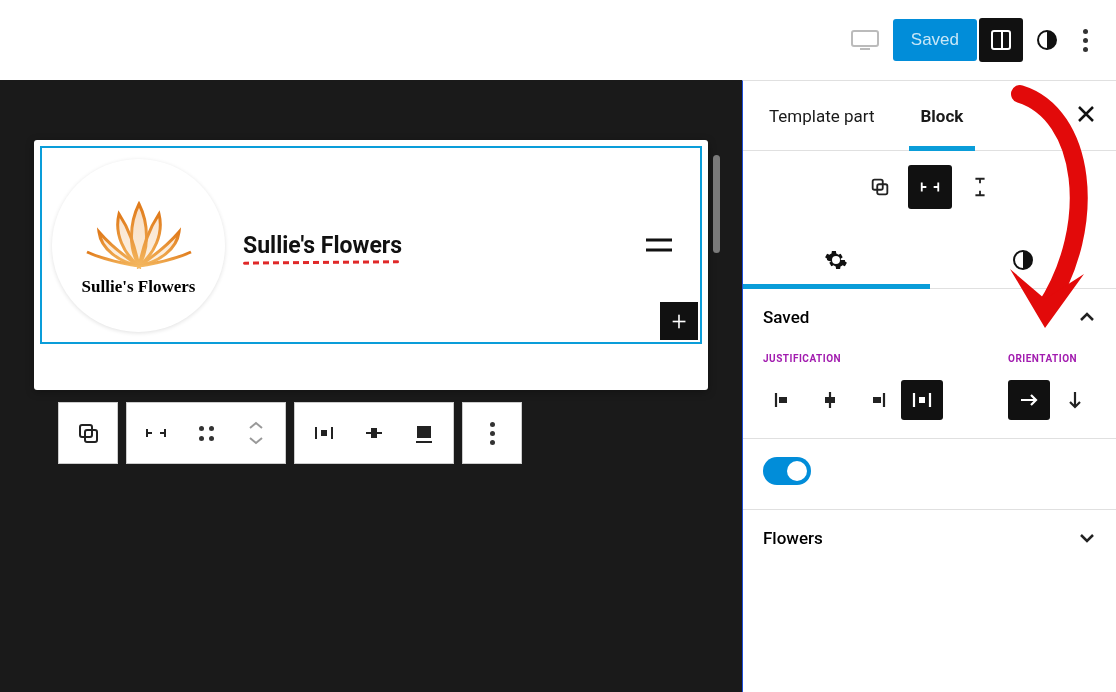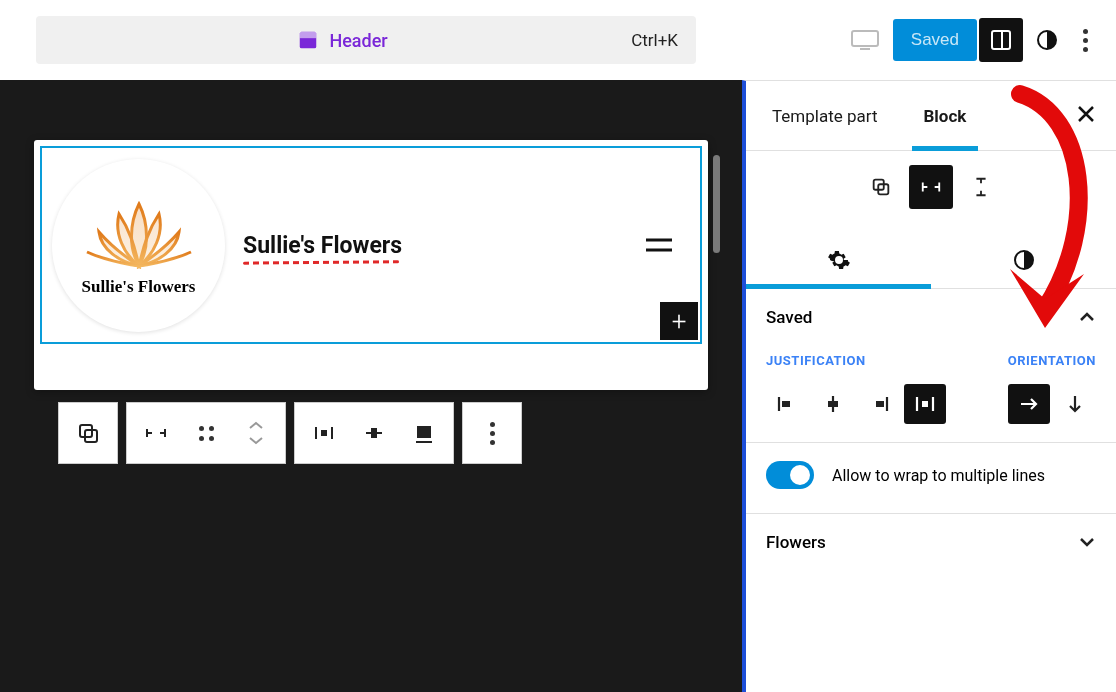--- a/index.html
+++ b/index.html
@@ -43,21 +43,21 @@
 .tb-group { background:#fff; border:1px solid #ccc; display:flex; align-items:center; height:62px; padding: 0 4px; }
 .tb-btn { width:50px; height:56px; display:flex; align-items:center; justify-content:center; }
 .tb-btn svg { width:24px; height:24px; fill:none; stroke:#222; stroke-width:2; }
 .tb-btn.fillsvg svg { fill:#222; stroke:none; }
 .drag-handle { display:grid; grid-template-columns:repeat(2,5px); grid-template-rows:repeat(2,5px); gap:5px; }
 .drag-handle span { background:#333; border-radius:50%; }
 .movers { display:flex; flex-direction:column; }
 .movers svg { width:20px; height:14px; stroke:#999; fill:none; stroke-width:2;}
 
 
-.sidebar { flex:1; background:#fff; border-left:4px solid #1d4ed8; border-top:1px solid #e0e0e0; position:relative; display:flex; flex-direction:column; overflow:hidden; }
+.sidebar { flex:1; background:#fff; border-left:1px solid #1d4ed8; border-top:1px solid #e0e0e0; position:relative; display:flex; flex-direction:column; overflow:hidden; }
 .tabs { display:flex; align-items:center; height:70px; border-bottom:1px solid #e0e0e0; padding:0 20px; position:relative; }
 .tab { font-size:17px; color:#1a1a1a; padding:0 6px; height:100%; display:flex; align-items:center; margin-right:34px; cursor:pointer; position:relative;}
 .tab.active { font-weight:700; }
 .tab.active::after { content:""; position:absolute; bottom:-1px; left:-6px; right:-6px; height:5px; background:#0a9dd9; }
 .close-x { margin-left:auto; cursor:pointer; }
 .close-x svg { width:20px; height:20px; stroke:#111; stroke-width:2.5; }
 
 .block-head { display:flex; gap:18px; padding:24px 20px 12px 20px; }
 .block-head svg { width:28px; height:20px; fill:none; stroke:#222; stroke-width:2; }
 .block-head-text h3 { font-size:17px; font-weight:600; margin-bottom:6px; }
@@ -73,51 +73,39 @@
 .subtab { flex:1; display:flex; align-items:center; justify-content:center; cursor:pointer; position:relative;}
 .subtab.active::after { content:""; position:absolute; bottom:-1px; left:0; right:0; height:5px; background:#0a9dd9; }
 .subtab svg { width:24px; height:24px; }
 
 .panel { border-bottom:1px solid #e0e0e0; padding:18px 20px; }
 .panel-head { display:flex; align-items:center; justify-content:space-between; cursor:pointer;}
 .panel-head h4 { font-size:17px; font-weight:500; }
 .chevron { width:18px; height:18px; stroke:#222; stroke-width:2.5; fill:none; }
 
 .layout-body { padding-top:26px; display:flex; justify-content:space-between; }
-.layout-col .label { font-size:13px; font-weight:700; letter-spacing:.5px; text-transform:uppercase; color:#3b82f6; margin-bottom:16px; }
+.layout-col .label { font-size:10px; font-weight:700; letter-spacing:.5px; text-transform:uppercase; color:#a21caf; margin-bottom:16px; }
 .btn-row { display:flex; gap:4px; }
 .ibtn { width:42px; height:40px; display:flex; align-items:center; justify-content:center; border-radius:3px; cursor:pointer;}
 .ibtn.active { background:#111; }
 .ibtn svg { width:22px; height:22px; fill:none; stroke:#222; stroke-width:2.2; }
 .ibtn.active svg { stroke:#fff; }
 
 .toggle-row { display:flex; align-items:center; gap:18px; padding:18px 20px 24px 20px; border-bottom:1px solid #e0e0e0;}
 .toggle { width:48px; height:28px; background:#018dd9; border-radius:20px; position:relative; cursor:pointer;}
 .toggle::after { content:""; position:absolute; width:20px; height:20px; background:#fff; border-radius:50%; top:4px; right:4px; }
 .toggle-row span { font-size:16px; }
 
 
 .arrow-annot { position:absolute; top:3px; right:16px; width:110px; height:260px; pointer-events:none; }
 </style>
 </head>
 <body>
 
 <div class="topbar">
-  <div class="topbar-left">
-    <div class="command-bar">
-      <div class="center">
-        <svg class="template-icon" viewBox="0 0 24 24">
-            <rect x="3" y="3" width="18" height="18" rx="2" fill="#7a27d8"></rect>
-            <rect x="3" y="3" width="18" height="7" fill="#fff" opacity=".55"></rect>
-          </svg>
-        <span class="command-label">Header</span>
-      </div>
-      <span class="shortcut">Ctrl+K</span>
-    </div>
-  </div>
   <div class="topbar-right">
     <svg class="device-icon" viewBox="0 0 28 20">
         <rect x="1" y="1" width="26" height="15" rx="2"></rect>
         <line x1="9" y1="19" x2="19" y2="19"></line>
       </svg>
     <button class="saved-btn">Saved</button>
     <div class="sq-btn">
       <svg viewBox="0 0 24 24" fill="none" stroke="#fff" stroke-width="2">
           <rect x="3" y="3" width="18" height="18" rx="2"></rect>
           <line x1="13" y1="3" x2="13" y2="21"></line>
@@ -335,21 +323,20 @@
                   <path d="M11 3v14M6 13l5 5 5-5"></path>
                 </svg>
               </div>
           </div>
         </div>
       </div>
     </div>
 
     <div class="toggle-row">
       <div class="toggle"></div>
-      <span>Allow to wrap to multiple lines</span>
     </div>
 
     <div class="panel" style="border-bottom:none">
       <div class="panel-head">
         <h4>Flowers</h4>
         <svg class="chevron" viewBox="0 0 18 18">
             <path d="M3 6 L9 12 L15 6"></path>
           </svg>
       </div>
     </div>

